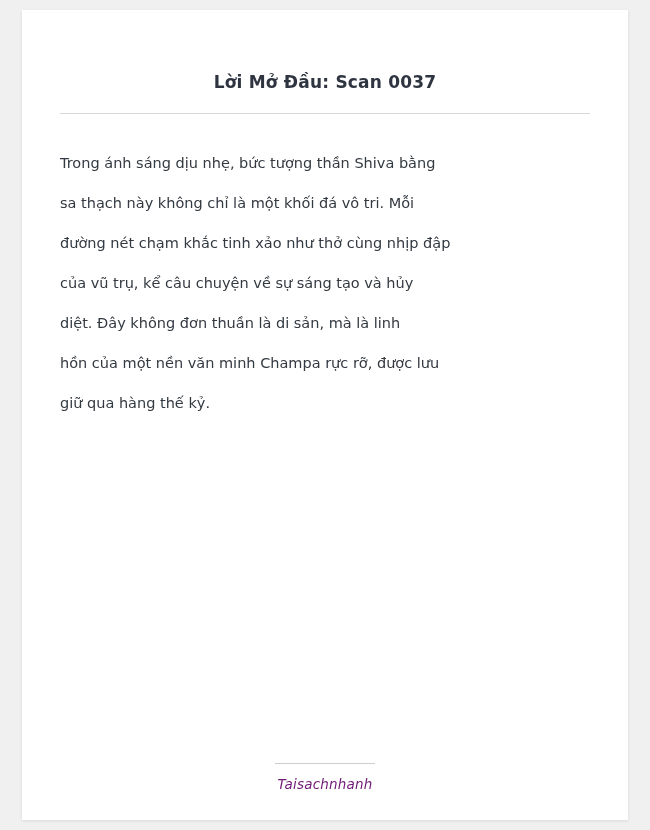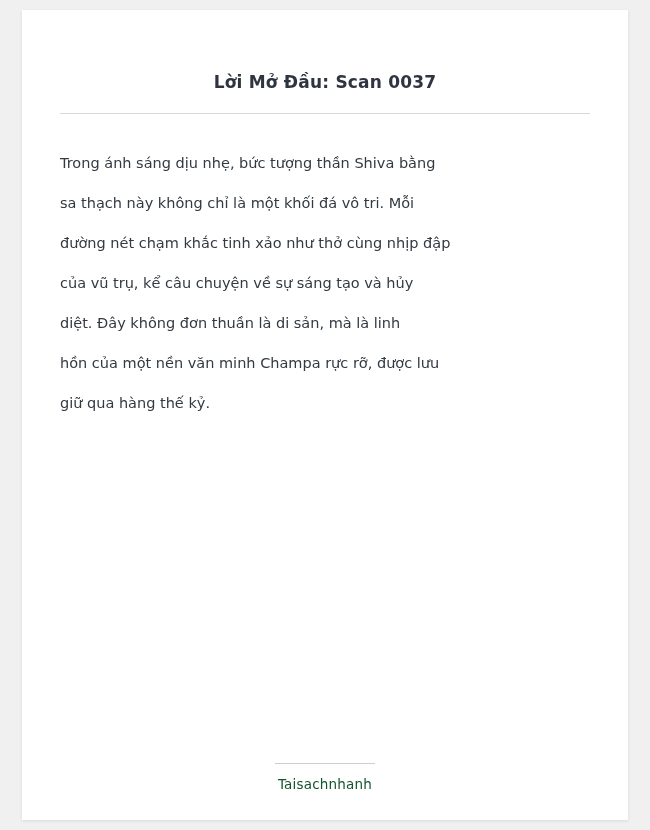--- a/index.html
+++ b/index.html
@@ -72,22 +72,23 @@
   }
   .footer-rule {
     width: 100px;
     height: 1px;
     background: #cfcfcf;
     margin: 0 auto 12px auto;
   }
   .footer-text {
     font-family: "DejaVu Sans", sans-serif;
     font-size: 13.5px;
-    color: #14532d;
+    color: #701a75;
     letter-spacing: 0.2px;
+    font-style: italic;
   }
 </style>
 </head>
 <body>
 
 <div class="page">
   <div class="page-inner">
     <div class="doc-title">Lời Mở Đầu: Scan 0037</div>
     <div class="title-rule"></div>
     <div class="body-text">Trong ánh sáng dịu nhẹ, bức tượng thần Shiva bằng

